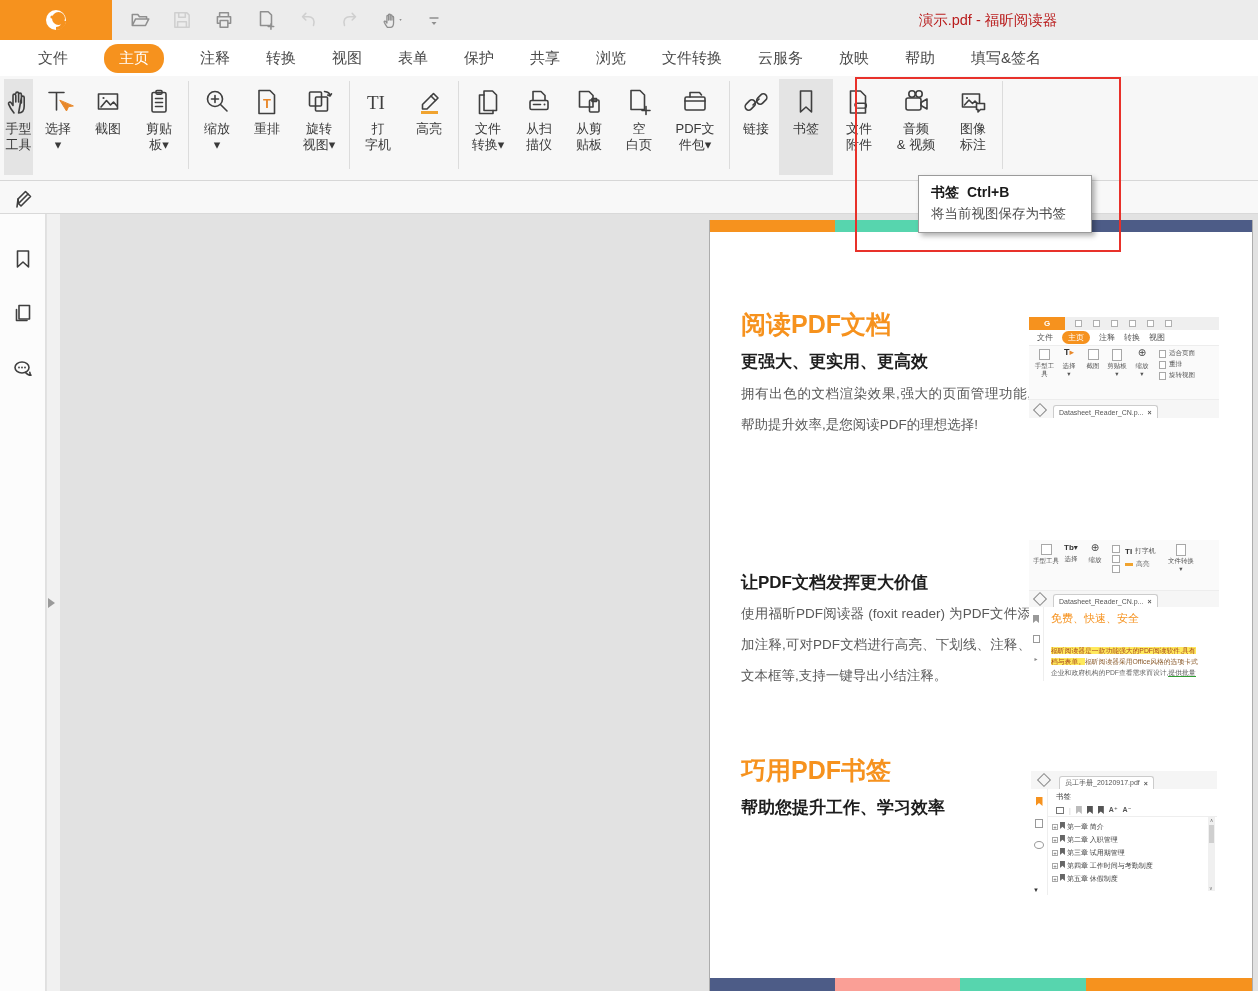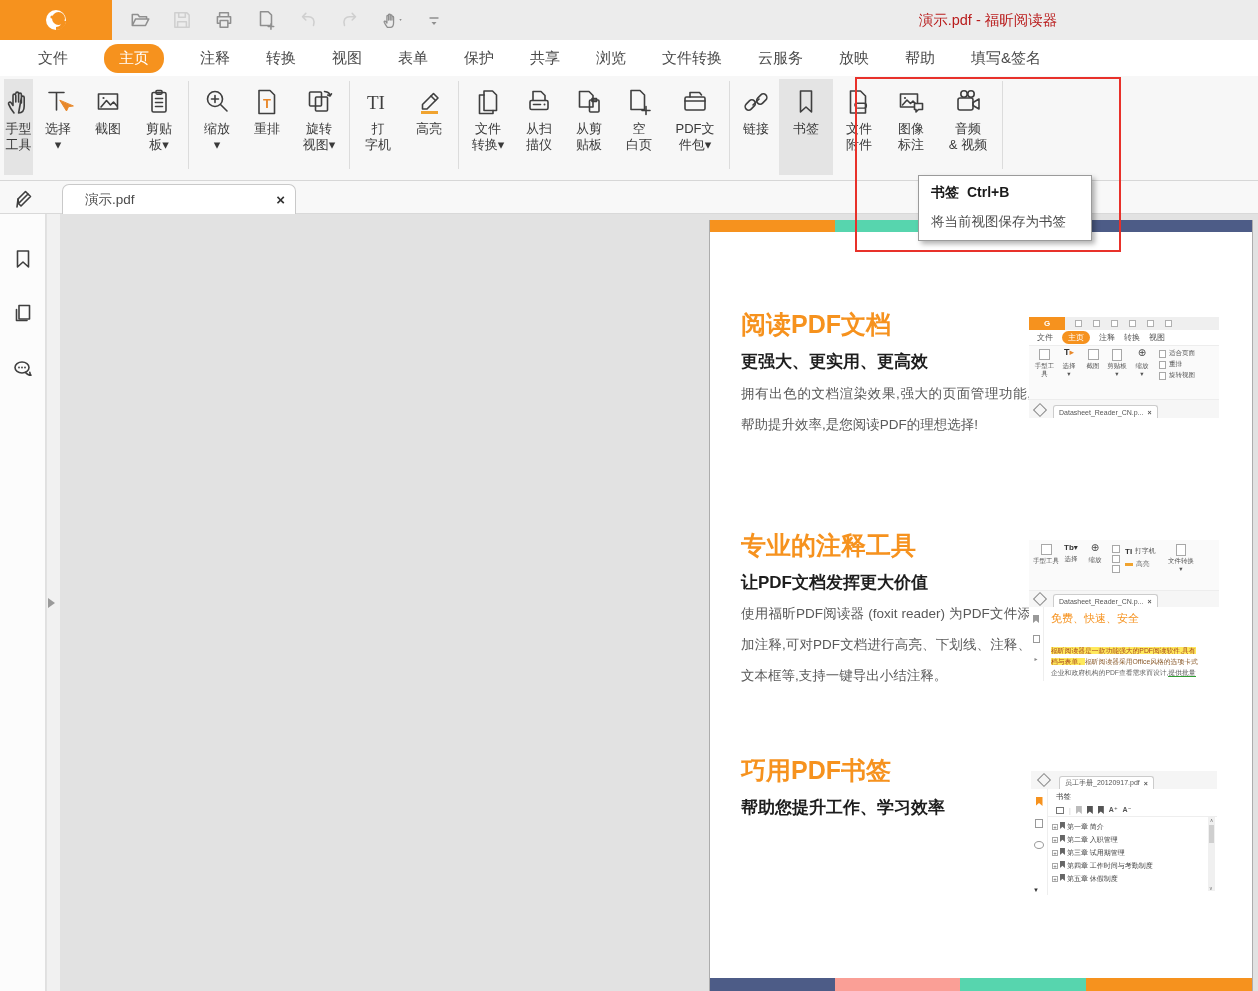--- a/index.html
+++ b/index.html
@@ -69,21 +69,21 @@
   .bm-shape{display:inline-block;background:#777;clip-path:polygon(0 0,100% 0,100% 100%,50% 68%,0 100%)}
   .hl{background:#ffe95c;color:#a5431d}
   .greenul{border-bottom:1px solid #2f9e33;color:#555}
 
   
   .redbox{left:855px;top:77px;width:262px;height:171px;border:2px solid #E8312A;z-index:60}
   .tooltip{left:918px;top:175px;width:174px;background:#fff;border:1px solid #9b9b9b;box-shadow:3px 3px 5px rgba(0,0,0,.3);
            z-index:55;padding:8px 12px 9px 12px;box-sizing:border-box}
   .tooltip .tt1{font-size:14px;font-weight:bold;color:#1a1a1a}
   .tooltip .tt1 .sc{margin-left:8px}
-  .tooltip .tt2{font-size:13.5px;color:#4c4c4c;margin-top:11px;white-space:nowrap}
+  .tooltip .tt2{font-size:13.5px;color:#4c4c4c;margin-top:3px;white-space:nowrap}
 </style>
 </head>
 <body>
 
 <div class="abs titlebar">
   <div class="abs logo">
     <svg width="26" height="26" viewBox="0 0 26 26">
       <circle cx="13" cy="13" r="10" fill="#fff"></circle>
       <circle cx="15.5" cy="11.5" r="6.5" fill="#F6921E"></circle>
       <path d="M13 23c6 0 10-4 10-9h-4c0 3-2.5 6-6 6z" fill="#F6921E"></path>
@@ -346,59 +346,55 @@
     <svg class="ric lineicon" viewBox="0 0 32 32">
         <path d="M7.5 5h10l5 5v17h-15z"></path>
         <path d="M13.5 20.5c-2.2 0-2.2-3.2 0-3.2h7.5c3.2 0 3.2 4.8 0 4.8h-6.5" stroke-width="1.4"></path>
       </svg>
     <div class="rlbl">
         <span>文件</span>
         <span>附件</span>
       </div>
   </div>
 
+  <div class="rbtn" style="width:62px">
+    <svg class="ric lineicon" viewBox="0 0 32 32">
+        <circle cx="12" cy="8" r="3.2"></circle>
+        <circle cx="19" cy="8" r="3.2"></circle>
+        <rect x="6" y="12" width="15" height="12" rx="2"></rect>
+        <path d="M21 16.5l6-3.5v10l-6-3.5z"></path>
+      </svg>
+    <div class="rlbl">
+        <span>音频</span>
+        <span>&amp; 视频</span>
+      </div>
+  </div>
+
   <div class="rbtn" style="width:52px">
     <svg class="ric lineicon" viewBox="0 0 32 32">
         <rect x="5.5" y="8" width="17" height="13"></rect>
         <circle cx="10" cy="12" r="1.1" fill="#3f3f3f" stroke="none"></circle>
         <path d="M7.5 19l4.5-5 3.5 3.5 2.5-2.5 3 3"></path>
         <path d="M19.5 17.5h8v6h-4l-2.5 2.5V23.5h-1.5z" fill="#f7f7f7"></path>
       </svg>
     <div class="rlbl">
         <span>图像</span>
         <span>标注</span>
-      </div>
-  </div>
-
-  <div class="rbtn" style="width:62px">
-    <svg class="ric lineicon" viewBox="0 0 32 32">
-        <circle cx="12" cy="8" r="3.2"></circle>
-        <circle cx="19" cy="8" r="3.2"></circle>
-        <rect x="6" y="12" width="15" height="12" rx="2"></rect>
-        <path d="M21 16.5l6-3.5v10l-6-3.5z"></path>
-      </svg>
-    <div class="rlbl">
-        <span>音频</span>
-        <span>&amp; 视频</span>
       </div>
   </div>
 
   <div class="rsep"></div>
 
 </div>
 
 <div class="abs tabbar">
   <svg class="abs" style="left:14px;top:5px" width="22" height="22" viewBox="0 0 22 22">
     <path class="lineicon" d="M4.5 17.5L14 8l-2.5-2.5L4 13z"></path>
       <path class="lineicon" d="M14 8l2.5 2.5L7 20l-2.5-2.5M4 13l-1 8"></path>
   </svg>
-  <div class="abs doctab">
-    <span class="tlabel">演示.pdf</span>
-    <span class="tclose">×</span>
-  </div>
 </div>
 
 <div class="abs main">
   <div class="abs sidestrip">
     <svg class="abs sicon" style="top:34px" viewBox="0 0 22 22">
       <path class="lineicon" d="M5.5 3h11v16l-5.5-5-5.5 5z"></path>
     </svg>
     <svg class="abs sicon" style="top:88px" viewBox="0 0 22 22">
       <rect class="lineicon" x="7" y="3.5" width="10.5" height="13.5"></rect>
         <path class="lineicon" d="M4.5 7.5v11h10.5"></path>
@@ -492,21 +488,20 @@
       </div>
       <div class="t-tabstrip" style="height:18px">
         <div style="width:8px;height:8px;border:1px solid #888;transform:rotate(45deg);margin:0 8px 3px 6px"></div>
         <div class="t-tab">
             <span>Datasheet_Reader_CN.p...</span>
             <b>×</b>
           </div>
       </div>
     </div>
 
-    <div class="abs sec-title" style="left:31px;top:309px">专业的注释工具</div>
     <div class="abs sec-sub" style="left:31px;top:351px">让PDF文档发挥更大价值</div>
     <div class="abs sec-body" style="left:31px;top:378px">使用福昕PDF阅读器 (foxit reader) 为PDF文件添加注释,可对PDF文档进行高亮、下划线、注释、文本框等,支持一键导出小结注释。</div>
 
     <div class="abs thumb" style="left:319px;top:320px;width:190px;height:141px">
       <div class="t-tools" style="height:46px;border-top:none;padding:4px 0 0 4px">
         <div class="t-tool" style="width:26px">
             <div class="mini-box" style="width:11px;height:11px;margin-bottom:2px"></div>
             <span>手型工具</span>
           </div>
         <div class="t-tool" style="width:24px">

